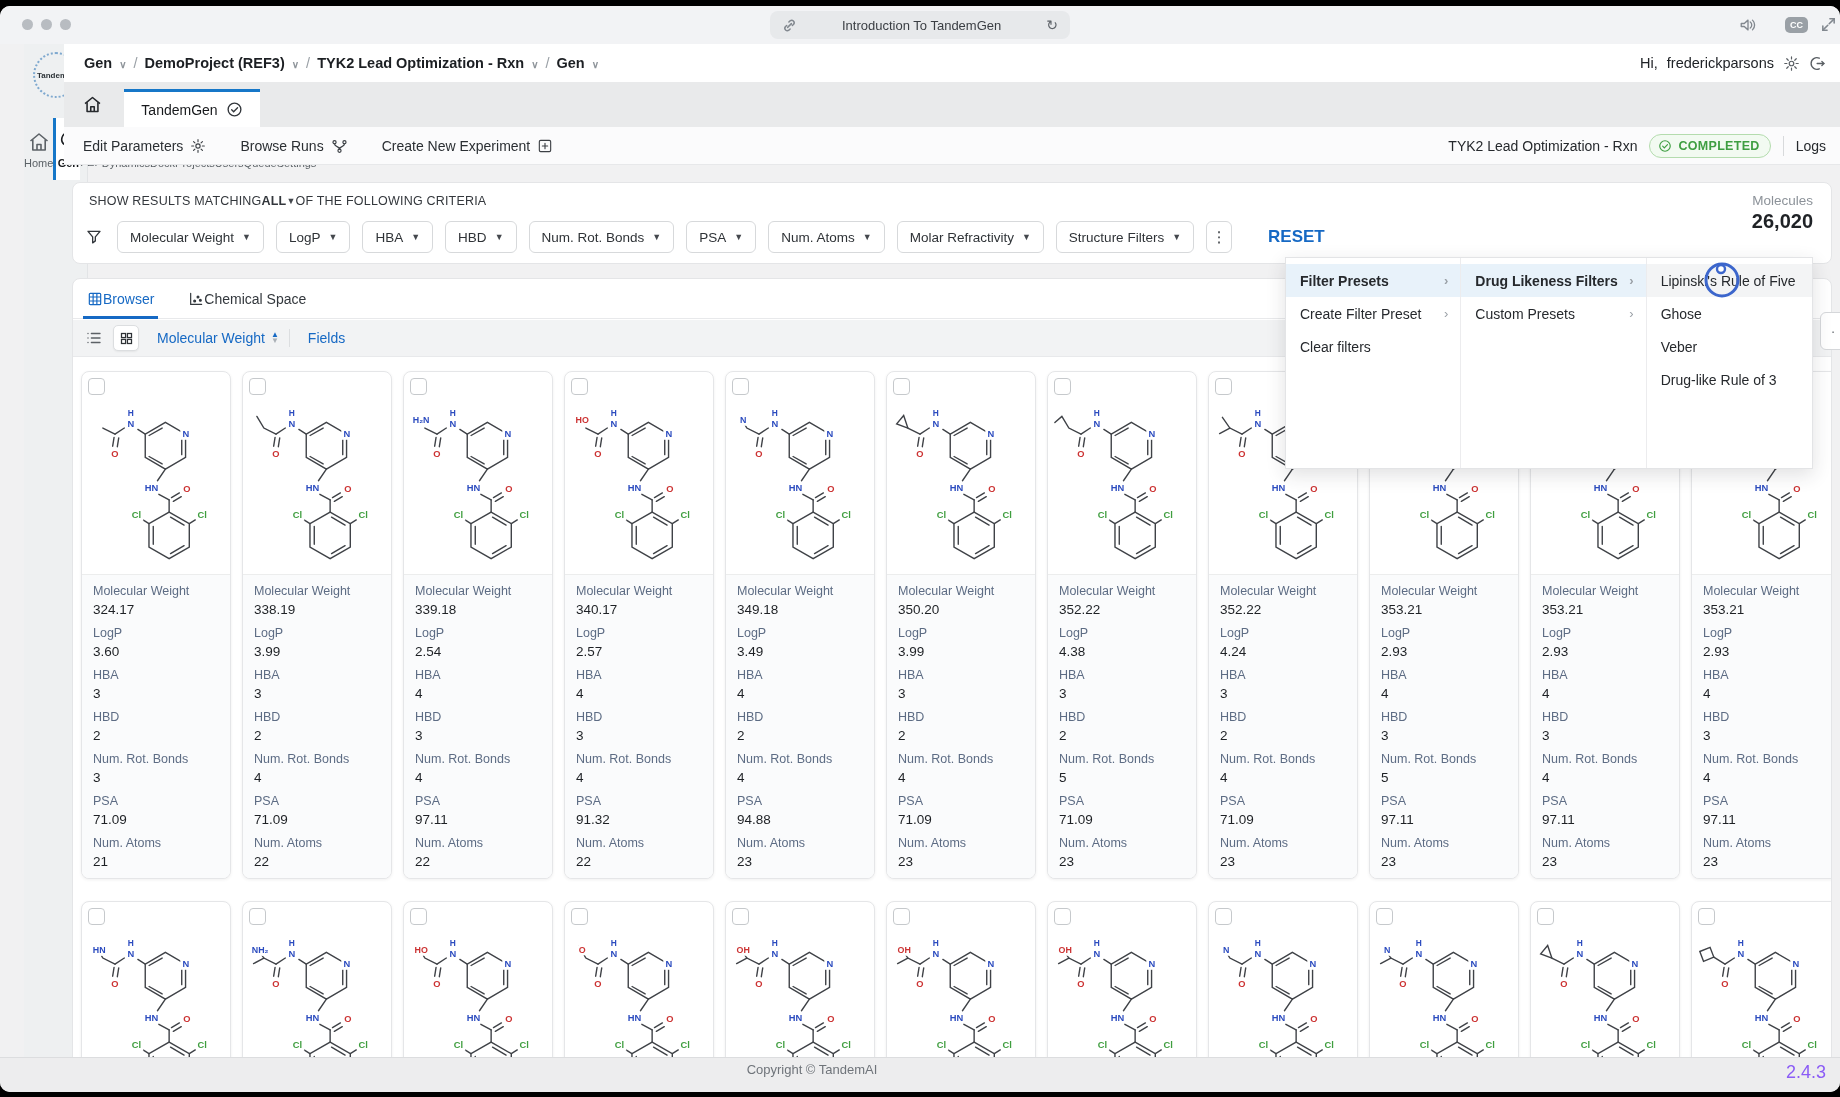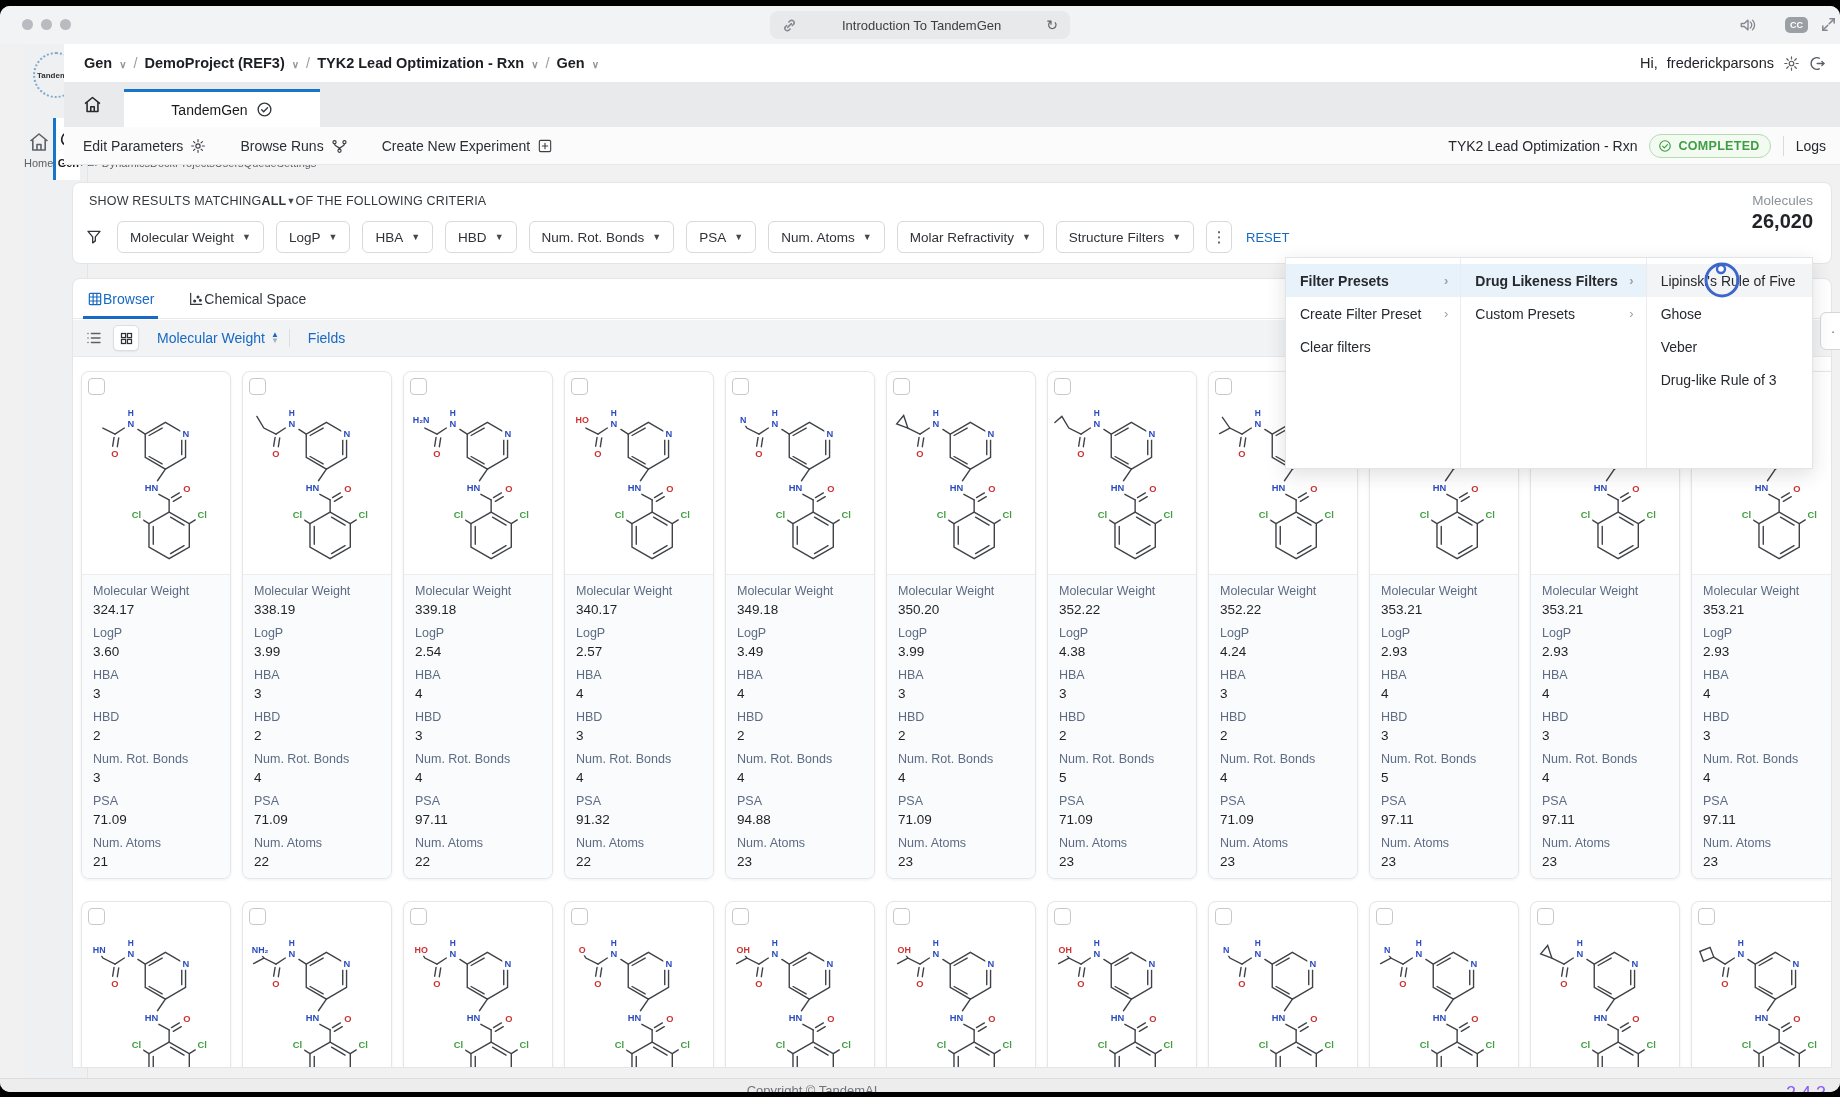--- a/index.html
+++ b/index.html
@@ -38,21 +38,21 @@
     justify-content:center; gap:3px; color:#5c6267; cursor:default; }
   .side-item .lbl { font-size:11px; color:#5c6267; }
   .side-item.active { background:#fff; border-left:3px solid #1677c8; }
   .side-item.active .lbl { color:#131619; font-weight:700; }
   .side-item.active svg, .side-item.active .lam { color:#1b1e22; }
   .lam { font-size:22px; font-weight:700; line-height:22px; }
 
   
   #tabstrip { position:absolute; top:76px; left:64px; right:0; height:45px; background:#e9eaeb; }
   #home-tab { position:absolute; left:18px; top:12px; color:#26292d; }
-  #main-tab { position:absolute; left:60px; top:7px; width:196px; height:38px; background:#fff;
+  #main-tab { position:absolute; left:60px; top:7px; width:136px; height:38px; background:#fff;
     border-top:3px solid #1677c8; display:flex; align-items:center; justify-content:center; gap:8px;
     font-size:14px; color:#17191c; }
   
   #toolbar { position:absolute; top:121px; left:64px; right:0; height:38px; background:#fbfbfc;
     border-bottom:1px solid #e7e8ea; }
   .tool-btn { display:flex; align-items:center; gap:7px; font-size:14px; color:#2b2f33; }
   #tool-left { position:absolute; left:19px; top:0; height:38px; display:flex; align-items:center; gap:34px; }
   #tool-right { position:absolute; right:14px; top:0; height:38px; display:flex; align-items:center; gap:12px; }
   #exp-name { font-size:14px; color:#26292d; }
   #status-badge { display:flex; align-items:center; gap:6px; height:24px; padding:0 10px 0 8px;
@@ -66,21 +66,21 @@
     border:1px solid #e4e5e7; border-radius:8px; }
   #criteria-line { position:absolute; left:16px; top:11px; font-size:12.5px; letter-spacing:.2px;
     color:#33373c; display:flex; align-items:center; }
   #criteria-line b { font-weight:700; }
   #filter-row { position:absolute; left:12px; top:38px; display:flex; align-items:center; gap:12px; }
   .filter-btn { height:32px; padding:0 12px; background:#fff; border:1px solid #d7d9db; border-radius:6px;
     font-size:13.5px; color:#2f3337; font-weight:500; display:flex; align-items:center; gap:8px; }
   .caret { font-size:9px; color:#44484d; }
   #kebab-btn { width:26px; height:32px; border:1px solid #d7d9db; border-radius:6px; background:#fff;
     color:#3a3e43; font-size:15px; text-align:center; line-height:30px; }
-  #reset-link { font-size:13px; font-weight:400; color:#1669c4; margin-left:2px; }
+  #reset-link { font-size:17px; font-weight:700; color:#1669c4; margin-left:24px; }
   #mol-count { position:absolute; right:18px; top:10px; text-align:right; }
   #mol-count .lbl { font-size:13.5px; color:#8c9299; }
   #mol-count .num { font-size:20px; font-weight:600; color:#1f2226; margin-top:2px; }
 
   
   #main-panel { position:absolute; top:272px; left:72px; width:1760px; bottom:24px; background:#fff;
     border:1px solid #e4e5e7; border-radius:8px 8px 0 0; overflow:hidden; }
   #view-tabs { position:absolute; top:0; left:0; right:0; height:40px; border-bottom:1px solid #e8e9eb;
     display:flex; align-items:center; padding-left:10px; gap:26px; }
   .vtab { display:flex; align-items:center; gap:0; font-size:14px; height:40px; position:relative;
@@ -124,21 +124,21 @@
   .menu-item .sub { color:#9aa0a6; font-size:13px; }
   .menu-item.hl { background:#e8f2fa; font-weight:600; }
   .menu-item.hover { background:#f3f4f5; }
   #cursor-ring { position:absolute; left:1702px; top:255px; z-index:45; }
 
   #edge-box { position:absolute; left:1820px; top:306px; width:26px; height:38px; background:#fff;
     border:1px solid #d5d7da; border-radius:6px; z-index:10; color:#6d7278; font-size:14px;
     text-align:center; line-height:36px; }
 
   
-  #footer { position:absolute; left:0; right:0; bottom:0; height:14px; background:#ededee;
+  #footer { position:absolute; left:0; right:0; bottom:0; height:35px; background:#ededee;
     border-top:1px solid #dcdddf; z-index:60; }
   #copyright { position:absolute; left:812px; top:4px; transform:translateX(-50%); font-size:13px; color:#6f747a; }
   #version { position:absolute; right:14px; top:4px; font-size:18px; color:#8b5cf6; }
 
   svg.icon { display:block; }
   svg text { font-family:"Liberation Sans", sans-serif; }
 </style>
 </head>
 <body>
 

